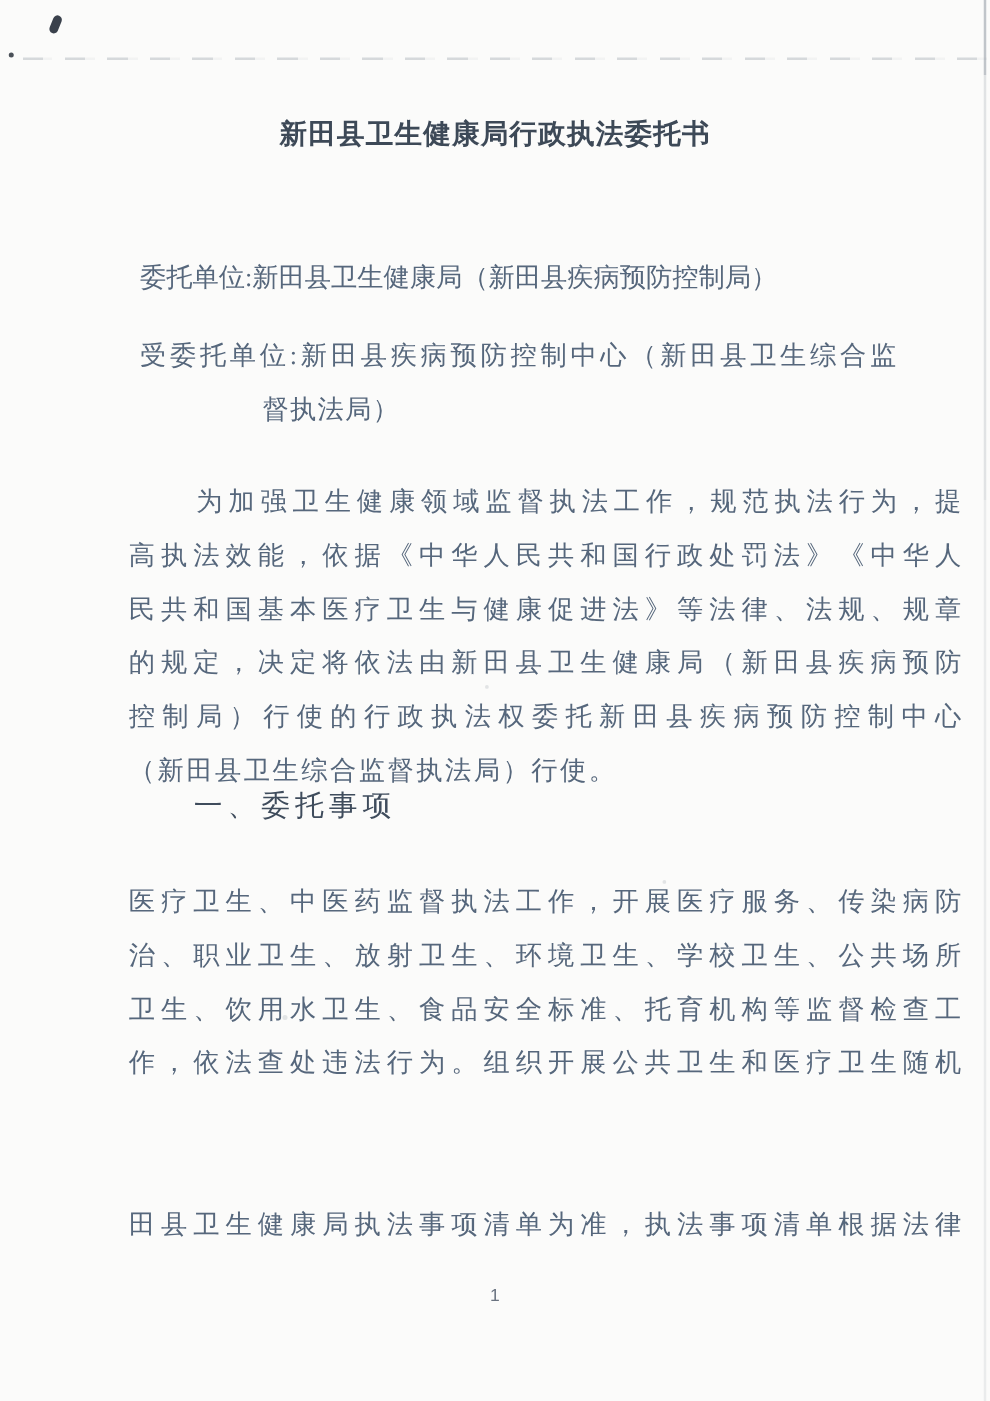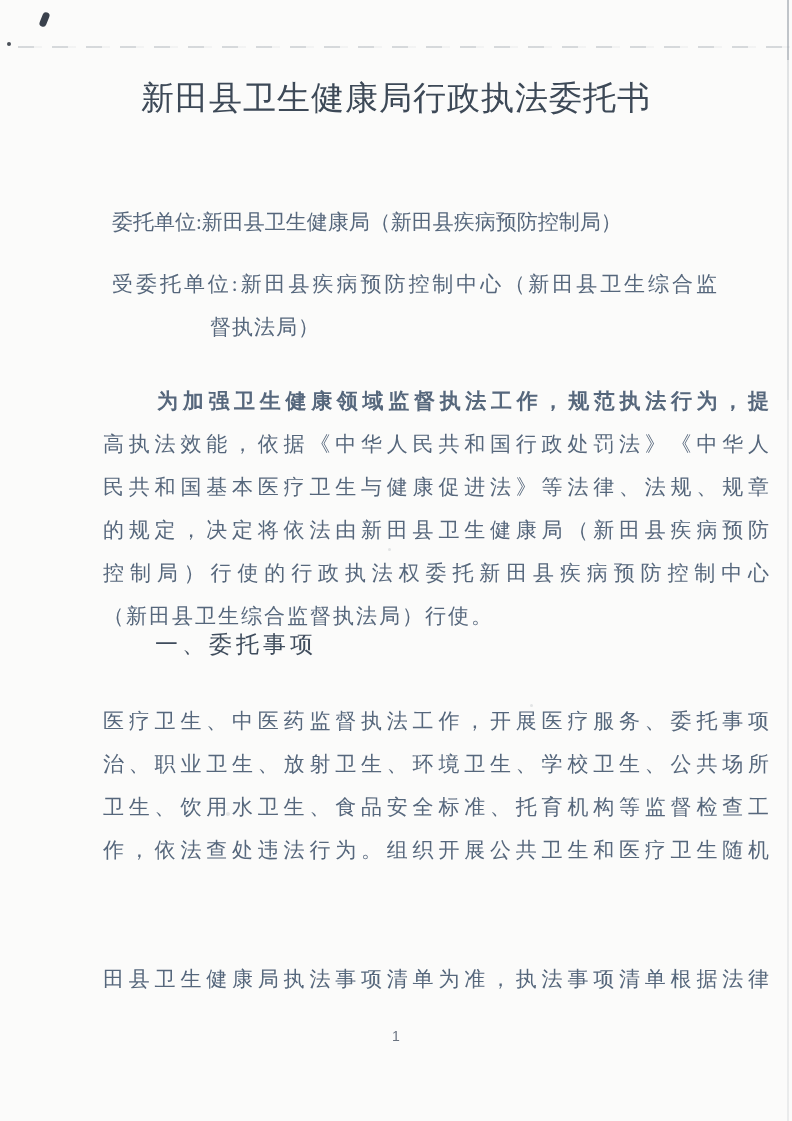--- a/index.html
+++ b/index.html
@@ -6,37 +6,37 @@
   body{
     width:792px;height:1121px;
     background:#fbfbfa;
     position:relative;
     overflow:hidden;
     font-family:"Liberation Serif","DejaVu Serif",serif;
   }
   .page{position:absolute;inset:0;}
   
   .doc-title{
-    position:absolute;top:76px;left:0;right:0;
+    position:absolute;top:92px;left:0;right:0;
     text-align:center;
-    font-size:33px;font-weight:normal;
+    font-size:22px;font-weight:bold;
     letter-spacing:1px;
     color:#3d4957;
   }
   
   .line{
     position:absolute;left:103px;width:666px;height:30px;
     font-size:21px;line-height:26px;
     color:#56677c;
     text-align:justify;
     text-align-last:justify;
     white-space:nowrap;
   }
   .line.natural{width:auto;text-align-last:auto;}
-  .line.indent{text-indent:54px;font-weight:bold;}
+  .line.indent{text-indent:54px;}
   .unit-line{
     position:absolute;left:112px;height:30px;
     font-size:21px;line-height:26px;
     color:#56677c;white-space:nowrap;
   }
   .unit-line.stretch{width:605px;text-align:justify;text-align-last:justify;}
   .unit-line.hang{left:210px;letter-spacing:1px;}
   .spread2{letter-spacing:2px;}
   .section-heading{
     position:absolute;left:155px;top:631px;
@@ -101,21 +101,21 @@
 
   <div class="line indent" style="top:388px">为加强卫生健康领域监督执法工作，规范执法行为，提</div>
   <div class="line" style="top:431px">高执法效能，依据《中华人民共和国行政处罚法》《中华人</div>
   <div class="line" style="top:474px">民共和国基本医疗卫生与健康促进法》等法律、法规、规章</div>
   <div class="line" style="top:517px">的规定，决定将依法由新田县卫生健康局（新田县疾病预防</div>
   <div class="line" style="top:560px">控制局）行使的行政执法权委托新田县疾病预防控制中心</div>
   <div class="line natural spread2" style="top:603px">（新田县卫生综合监督执法局）行使。</div>
 
   <div class="section-heading">一、委托事项</div>
 
-  <div class="line" style="top:708px">医疗卫生、中医药监督执法工作，开展医疗服务、委托事项</div>
+  <div class="line" style="top:708px">医疗卫生、中医药监督执法工作，开展医疗服务、传染病防</div>
   <div class="line" style="top:751px">治、职业卫生、放射卫生、环境卫生、学校卫生、公共场所</div>
   <div class="line" style="top:794px">卫生、饮用水卫生、食品安全标准、托育机构等监督检查工</div>
   <div class="line" style="top:837px">作，依法查处违法行为。组织开展公共卫生和医疗卫生随机</div>
   <div class="line" style="top:966px">田县卫生健康局执法事项清单为准，执法事项清单根据法律</div>
 
   <div class="page-number">1</div>
 
 </div>
 
 </body></html>

